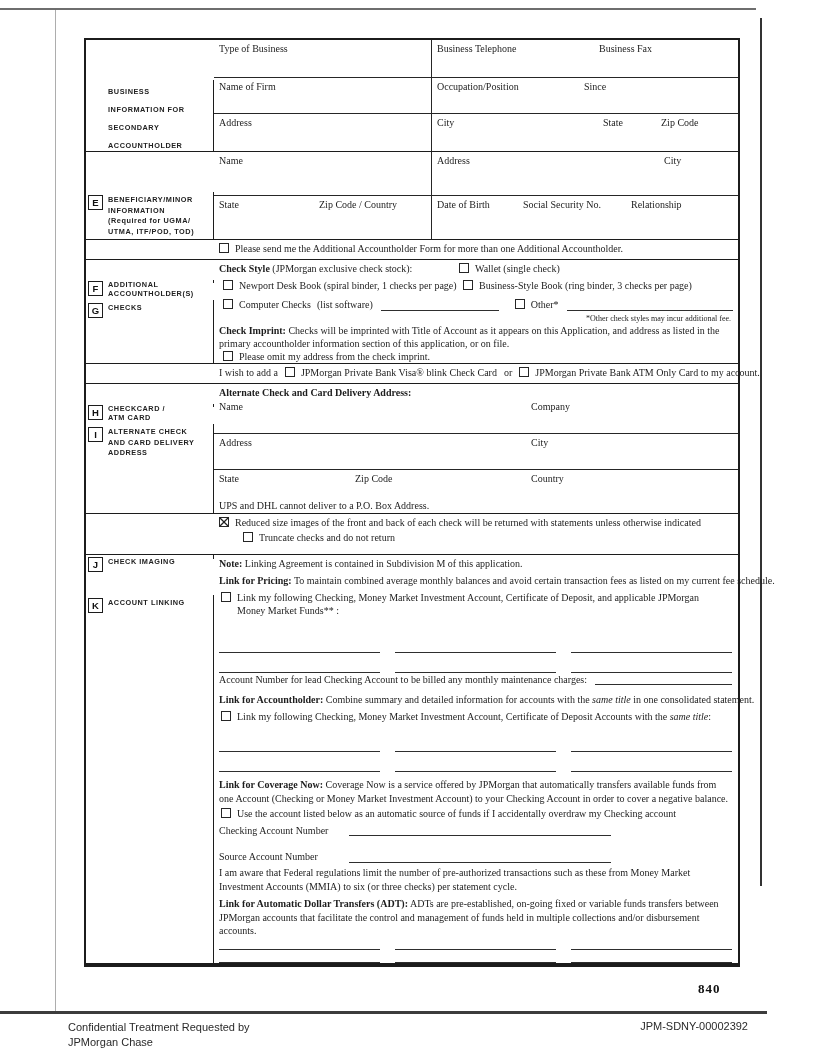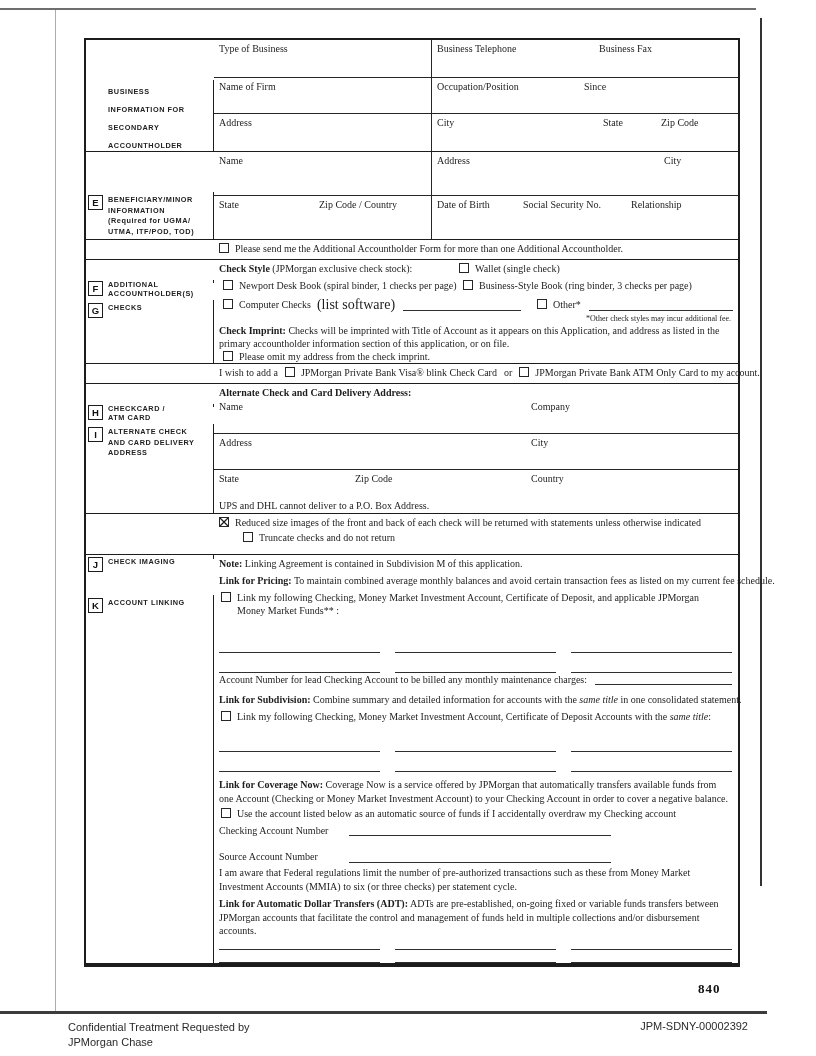--- a/index.html
+++ b/index.html
@@ -155,21 +155,21 @@
         <span class="cbrow">
             <span class="cb"></span>
             <span>Business-Style Book (ring binder, 3 checks per page)</span>
           </span>
       </div>
       <div class="txt" style="display:flex;height:19px;align-items:center">
         <span class="cbrow" style="margin-left:4px">
             <span class="cb"></span>
             <span>Computer Checks</span>
           </span>
-        <span style="font-size:14px;margin:1px 0 0 6px">(list software)</span>
+        <span style="font-size:10px;margin:1px 0 0 6px">(list software)</span>
         <span class="ul" style="width:118px;margin-left:8px"></span>
         <span class="cbrow" style="margin-left:16px">
             <span class="cb"></span>
             <span>Other*</span>
           </span>
         <span class="ul" style="flex:1;margin-left:8px"></span>
       </div>
       <div style="font-size:8px;text-align:right;height:11px;padding-right:2px">*Other check styles may incur additional fee.</div>
       <div class="txt" style="height:26px"><b class="h">Check Imprint:</b><span> Checks will be imprinted with Title of Account as it appears on this Application, and address as listed in the primary accountholder information section of this application, or on file.</span></div>
       <div class="cbrow" style="margin-left:4px">
@@ -270,21 +270,21 @@
       </div>
       <div class="lines3" style="height:20px">
         <span class="bl"></span>
           <span class="bl"></span>
           <span class="bl"></span>
       </div>
       <div class="txt" style="height:19px;display:flex;align-items:flex-start;padding-bottom:1px">
         <span>Account Number for lead Checking Account to be billed any monthly maintenance charges:</span>
         <span class="ul" style="flex:1;margin-left:8px"></span>
       </div>
-      <div class="txt" style="height:17px;white-space:nowrap"><b class="h">Link for Subdivision:</b><span> Combine summary and detailed information for accounts with the </span><i>same title</i><span> in one consolidated statement.</span></div>
+      <div class="txt" style="height:17px;white-space:nowrap"><b class="h">Link for Accountholder:</b><span> Combine summary and detailed information for accounts with the </span><i>same title</i><span> in one consolidated statement.</span></div>
       <div class="cbrow" style="height:18px;margin-left:2px">
         <span class="cb"></span>
         <span><span>Link my following Checking, Money Market Investment Account, Certificate of Deposit Accounts with the </span><i>same title</i><span>:</span></span>
       </div>
       <div style="height:4px"></div>
       <div class="lines3" style="height:20px">
         <span class="bl"></span>
           <span class="bl"></span>
           <span class="bl"></span>
       </div>

